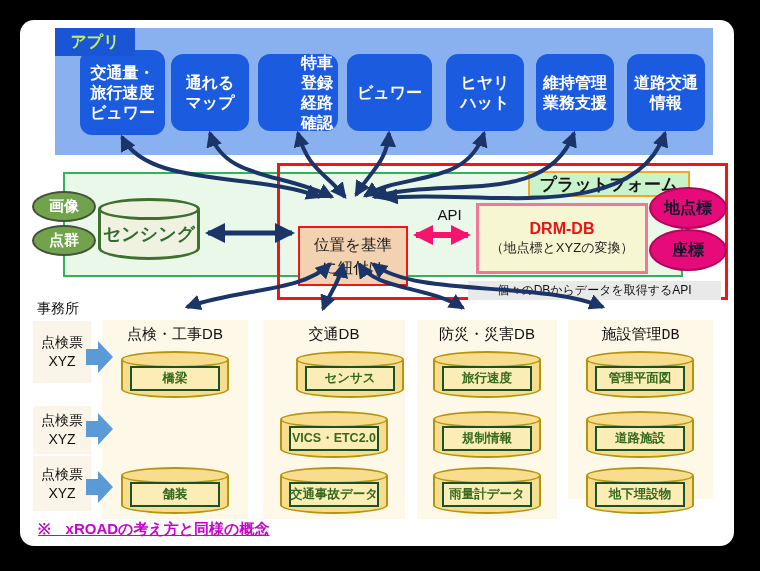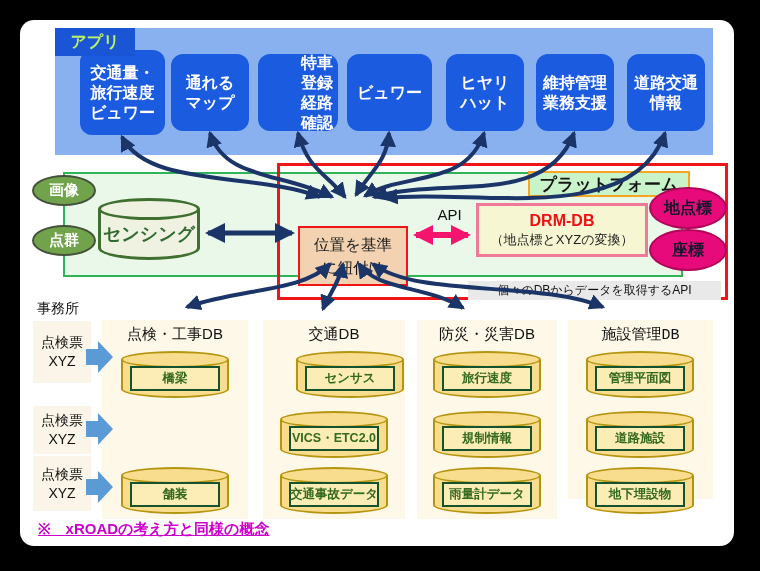--- a/index.html
+++ b/index.html
@@ -13,21 +13,21 @@
   .apps-tag { left:35px; top:8px; width:80px; height:28px; background:#1a55d6; color:#bef264; font-weight:bold; font-size:16px; display:flex; align-items:center; justify-content:center; z-index:3; }
   .app { background:#1a5be0; border-radius:12px; color:#fff; font-weight:bold; font-size:16px; line-height:1.25; display:flex; align-items:center; justify-content:center; text-align:center; white-space:pre-line; z-index:2; }
 
   
   .greenbox { left:43px; top:152px; width:620px; height:105px; background:#e9f8e9; border:2px solid #2fb457; }
   .redbox { left:257px; top:143px; width:451px; height:137px; border:3px solid #ee1616; }
   .platform-tag { left:508px; top:151px; width:162px; height:26px; background:#c9f3c9; border:2px solid #f5a623; color:#151515; font-weight:bold; font-size:17px; display:flex; align-items:center; justify-content:center; z-index:4; }
   .g-ellipse { width:64px; height:31px; background:#71a34c; border:2.5px solid #45503a; border-radius:50%; color:#fff; font-weight:bold; font-size:15px; display:flex; align-items:center; justify-content:center; z-index:5; }
   .p-ellipse { width:78px; height:42px; background:#e60a7a; border:2px solid #b00558; border-radius:50%; color:#0f172a; font-weight:bold; font-size:16px; display:flex; align-items:center; justify-content:center; z-index:5; }
   .linkbox { left:278px; top:182px; width:110px; height:60px; background:#f2d2b0; border:2.5px solid #ee1616; color:#1a1a1a; font-size:15.5px; line-height:1.5; display:flex; align-items:center; justify-content:center; text-align:center; white-space:pre-line; z-index:4;margin-top:24px; }
-  .drmbox { left:456px; top:183px; width:172px; height:54px; background:#f6f6d2; border:3px solid #f07898; display:flex; flex-direction:column; align-items:center; justify-content:center; z-index:4; }
+  .drmbox { left:456px; top:183px; width:172px; height:71px; background:#f6f6d2; border:3px solid #f07898; display:flex; flex-direction:column; align-items:center; justify-content:center; z-index:4; }
   .drm-title { color:#ee1111; font-weight:bold; font-size:16px; }
   .drm-sub { color:#222; font-size:13px; margin-top:1px; }
   .api-lbl { left:402px; top:185px; width:55px; height:18px; color:#111; font-size:15px; display:flex; align-items:center; justify-content:center; z-index:4; }
   .api-note { left:448px; top:261px; width:253px; height:19px; background:#e9e9e9; color:#111; font-size:12px; display:flex; align-items:center; justify-content:center; z-index:4; }
 
   
   .scyl { left:78px; top:178px; width:102px; height:62px; z-index:4; }
   .scyl .body { position:absolute; left:0; top:11px; width:102px; height:51px; background:#eff1e1; border:3px solid #3f7030; border-top:none; border-radius:0 0 51px 51px / 0 0 12px 12px; }
   .scyl .top { position:absolute; left:0; top:0; width:102px; height:22px; background:#eff1e1; border:3px solid #3f7030; border-radius:50%; }
   .scyl .lbl { position:absolute; left:0; top:24px; width:102px; text-align:center; color:#2f6b2f; font-weight:bold; font-size:18px; z-index:2; }
@@ -68,21 +68,21 @@
 ハット</div>
     <div class="abs app" style="left:516px; top:34px; width:78px; height:77px;">維持管理
 業務支援</div>
     <div class="abs app" style="left:607px; top:34px; width:78px; height:77px;">道路交通
 情報</div>
 
     <div class="abs greenbox"></div>
     <div class="abs redbox"></div>
     <div class="abs platform-tag">プラットフォーム</div>
 
-    <div class="abs g-ellipse" style="left:12px; top:155px;">画像</div>
+    <div class="abs g-ellipse" style="left:12px; top:171px;">画像</div>
     <div class="abs g-ellipse" style="left:12px; top:205px;">点群</div>
 
     <div class="abs scyl">
       <div class="body"></div>
       <div class="top"></div>
       <div class="lbl">センシング</div>
     </div>
 
     <div class="abs linkbox">位置を基準
 に紐付け</div>

